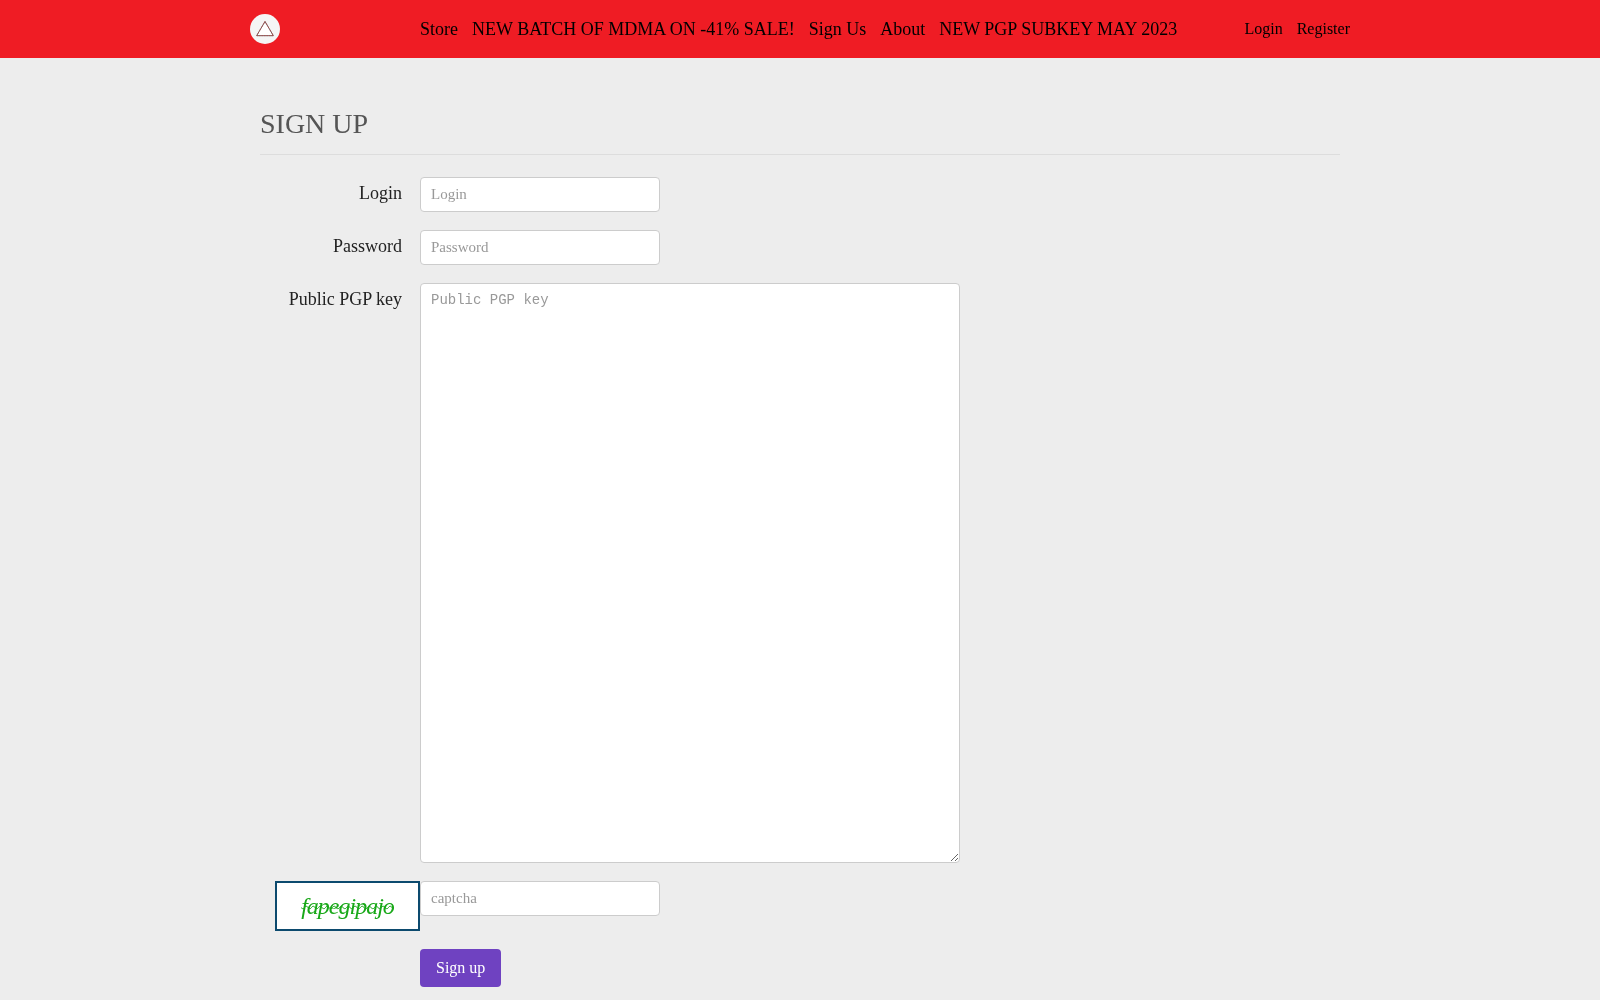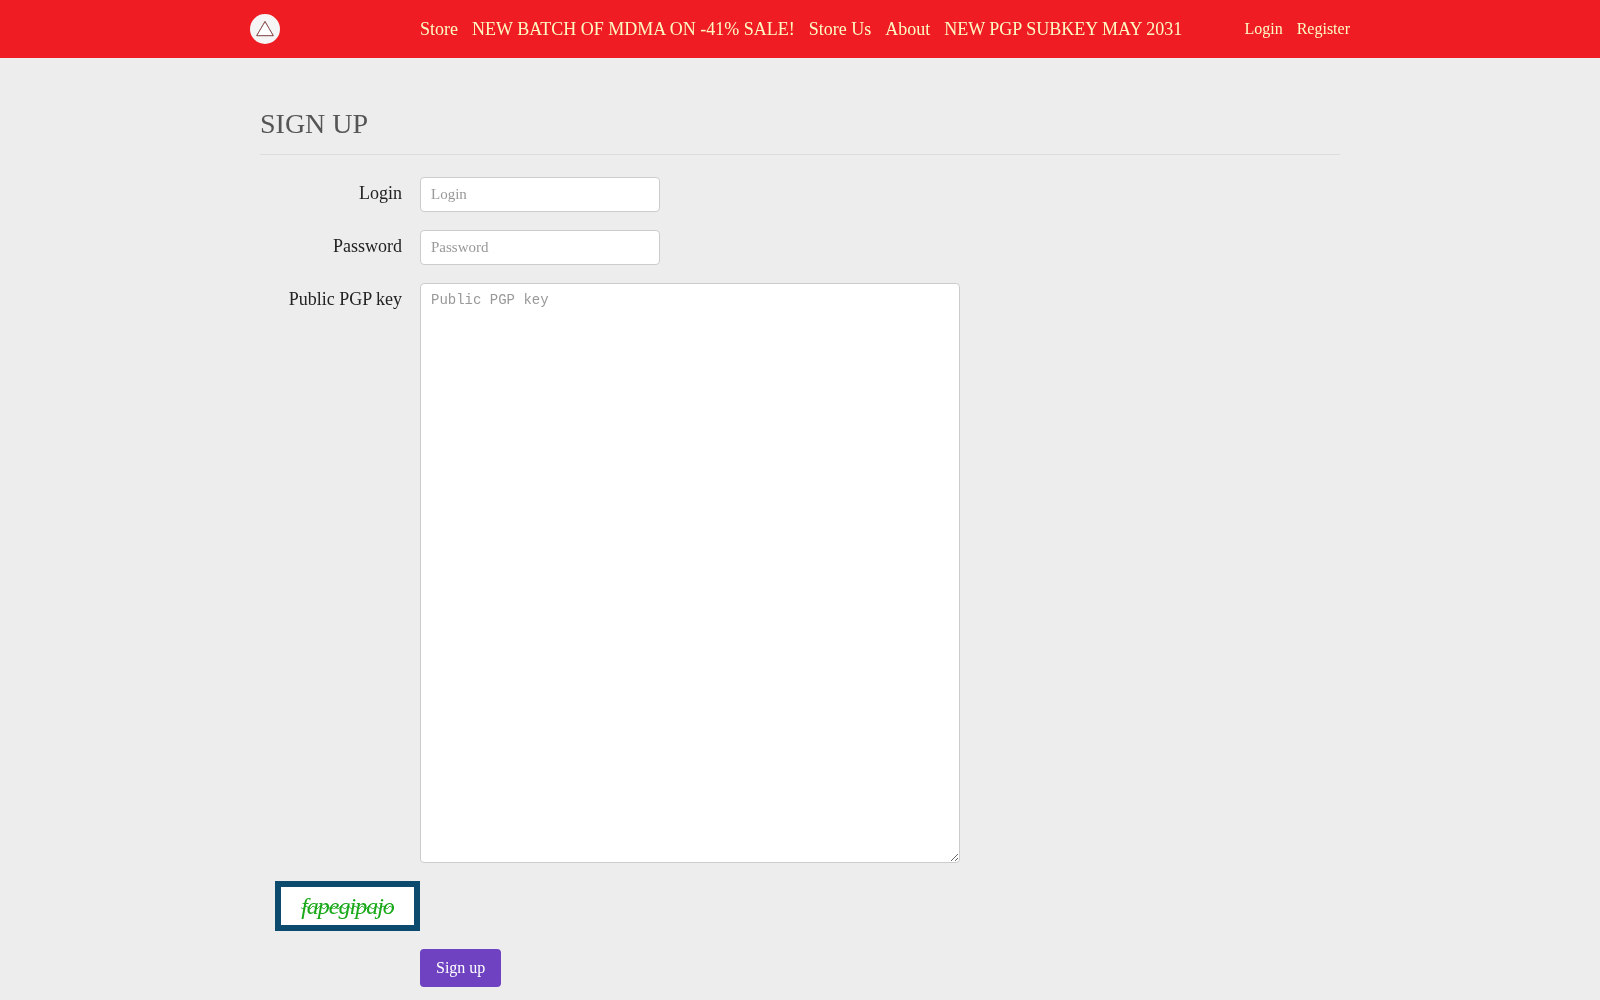--- a/index.html
+++ b/index.html
@@ -37,21 +37,21 @@
     flex-shrink: 0;
   }
   .logo svg { width: 20px; height: 20px; }
   .nav-left {
     display: flex;
     align-items: center;
     gap: 14px;
     flex: 1;
   }
   .nav-left a, .nav-right a {
-    color: #fef9c3;
+    color: #000000;
     text-decoration: none;
     font-size: 18px;
     white-space: nowrap;
   }
   .nav-right {
     display: flex;
     align-items: center;
     gap: 14px;
   }
   .nav-right a { font-size: 16px; }
@@ -118,21 +118,21 @@
   .captcha-row .form-label {
     width: 160px;
     padding-top: 0;
     text-align: right;
     padding-right: 18px;
   }
   .captcha-img {
     width: 145px;
     height: 50px;
     background: #fff;
-    border: 6px solid #0c4a6e;
+    border: 2px solid #0c4a6e;
     display: inline-flex;
     align-items: center;
     justify-content: center;
     margin-left: 15px;
   }
   .captcha-img span {
     font-family: cursive;
     font-size: 24px;
     color: #18a818;
     font-style: italic;
@@ -163,23 +163,23 @@
   <div class="navbar-inner">
     <div class="logo">
       <svg viewBox="0 0 24 24">
         <polygon points="12,3 22,20 2,20" fill="#fff" stroke="#444" stroke-width="1"></polygon>
         <polygon points="12,3 22,20 2,20" fill="none" stroke="#c33" stroke-width="1" stroke-dasharray="1 1"></polygon>
       </svg>
     </div>
     <div class="nav-left">
       <a href="#">Store</a>
       <a href="#">NEW BATCH OF MDMA ON -41% SALE!</a>
-      <a href="#">Store Us</a>
+      <a href="#">Sign Us</a>
       <a href="#">About</a>
-      <a href="#">NEW PGP SUBKEY MAY 2031</a>
+      <a href="#">NEW PGP SUBKEY MAY 2023</a>
     </div>
     <div class="nav-right">
       <a href="#">Login</a>
       <a href="#">Register</a>
     </div>
   </div>
 </div>
 
 <div class="container">
   <h2 class="page-title">SIGN UP</h2>
@@ -204,20 +204,23 @@
       <textarea placeholder="Public PGP key" style=""></textarea>
     </div>
   </div>
 
   <div class="form-row captcha-row">
     <div class="form-label" style="padding-top:0;">
       <div class="captcha-img">
         <span>fapegipajo</span>
       </div>
     </div>
+    <div class="form-control">
+      <input type="text" placeholder="captcha" style="">
+    </div>
   </div>
 
   <div class="form-row">
     <div class="form-label"></div>
     <div class="form-control">
       <button class="btn-primary">Sign up</button>
     </div>
   </div>
 </div>
 

